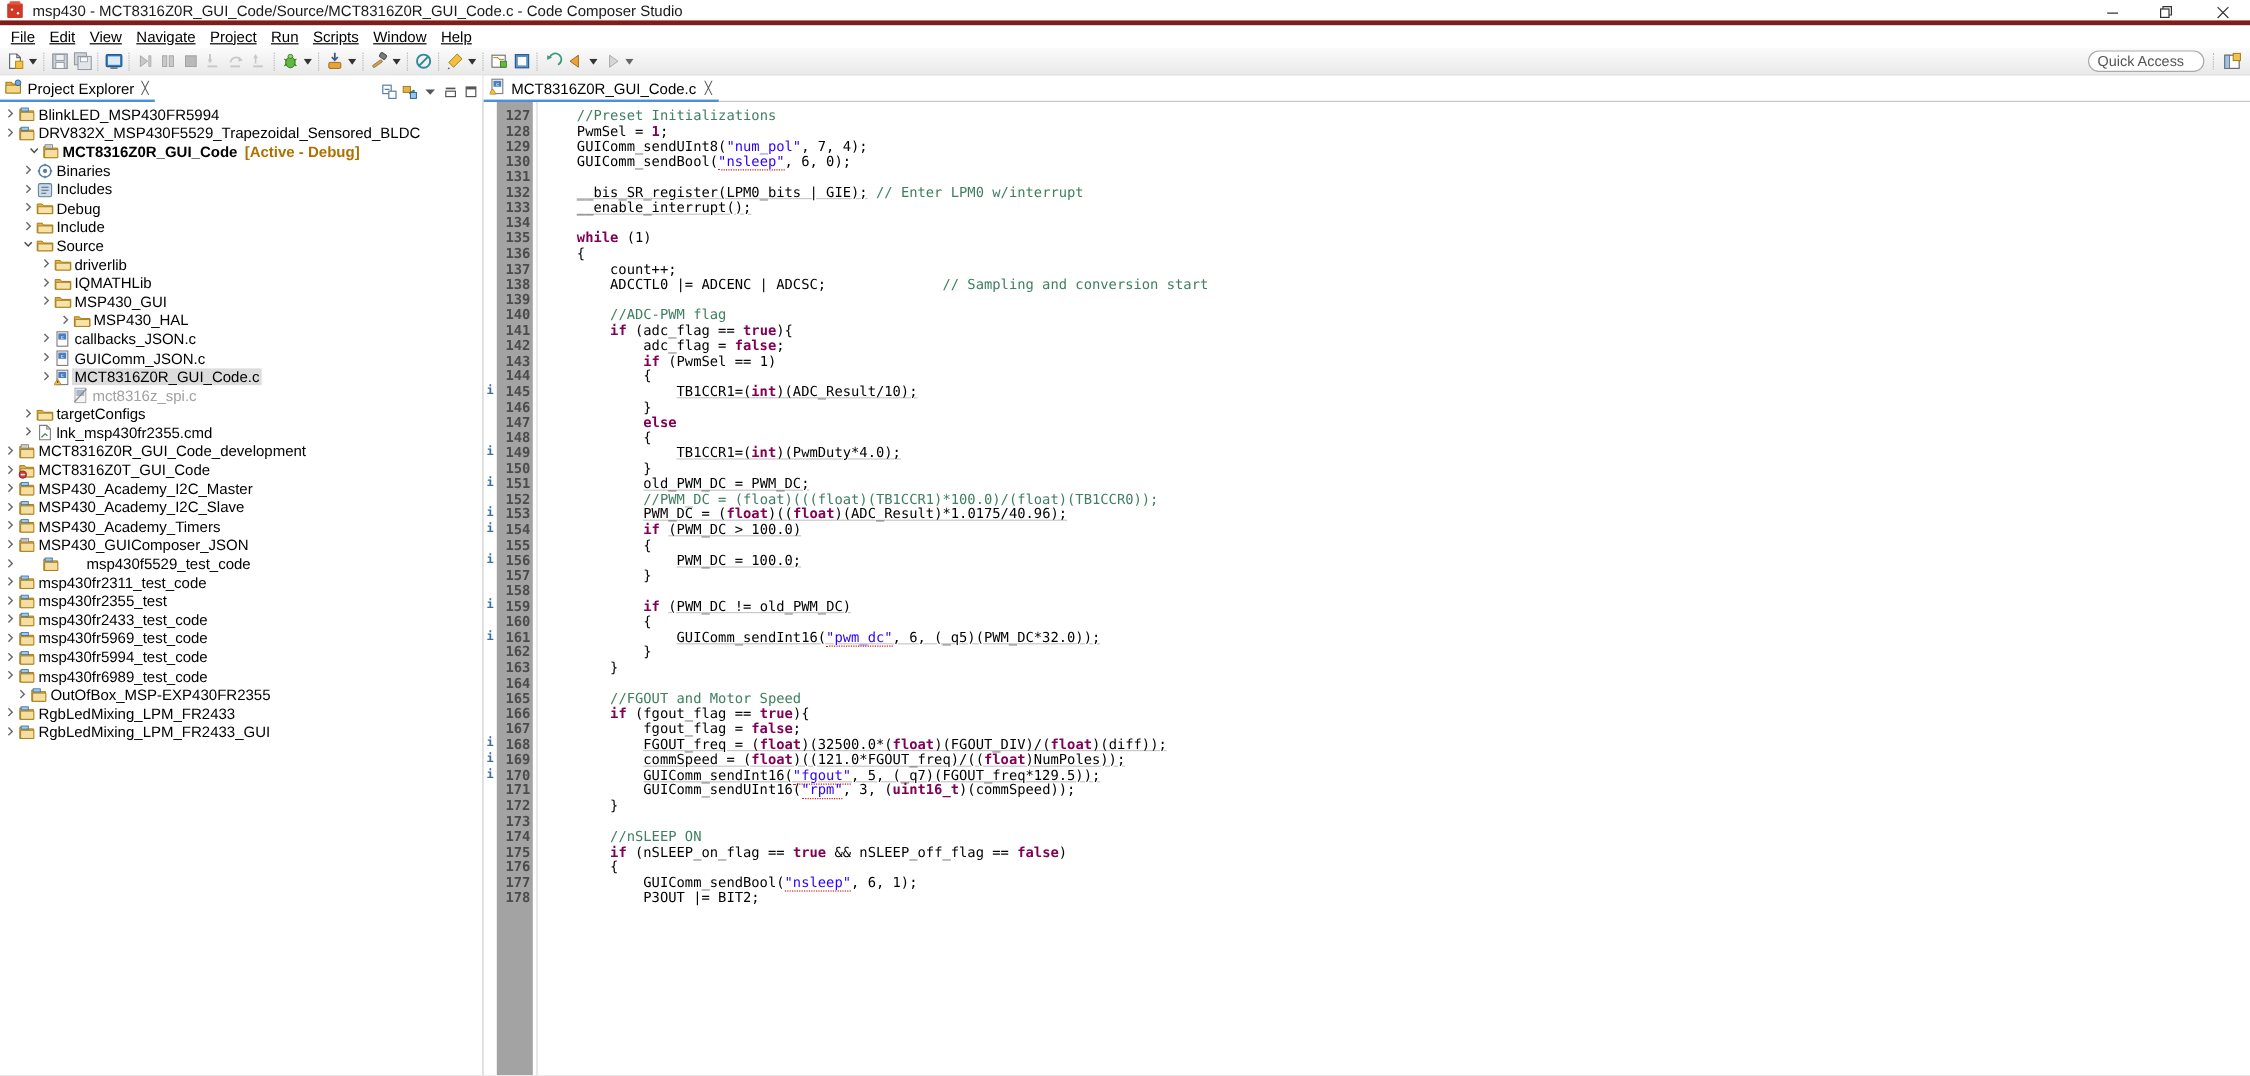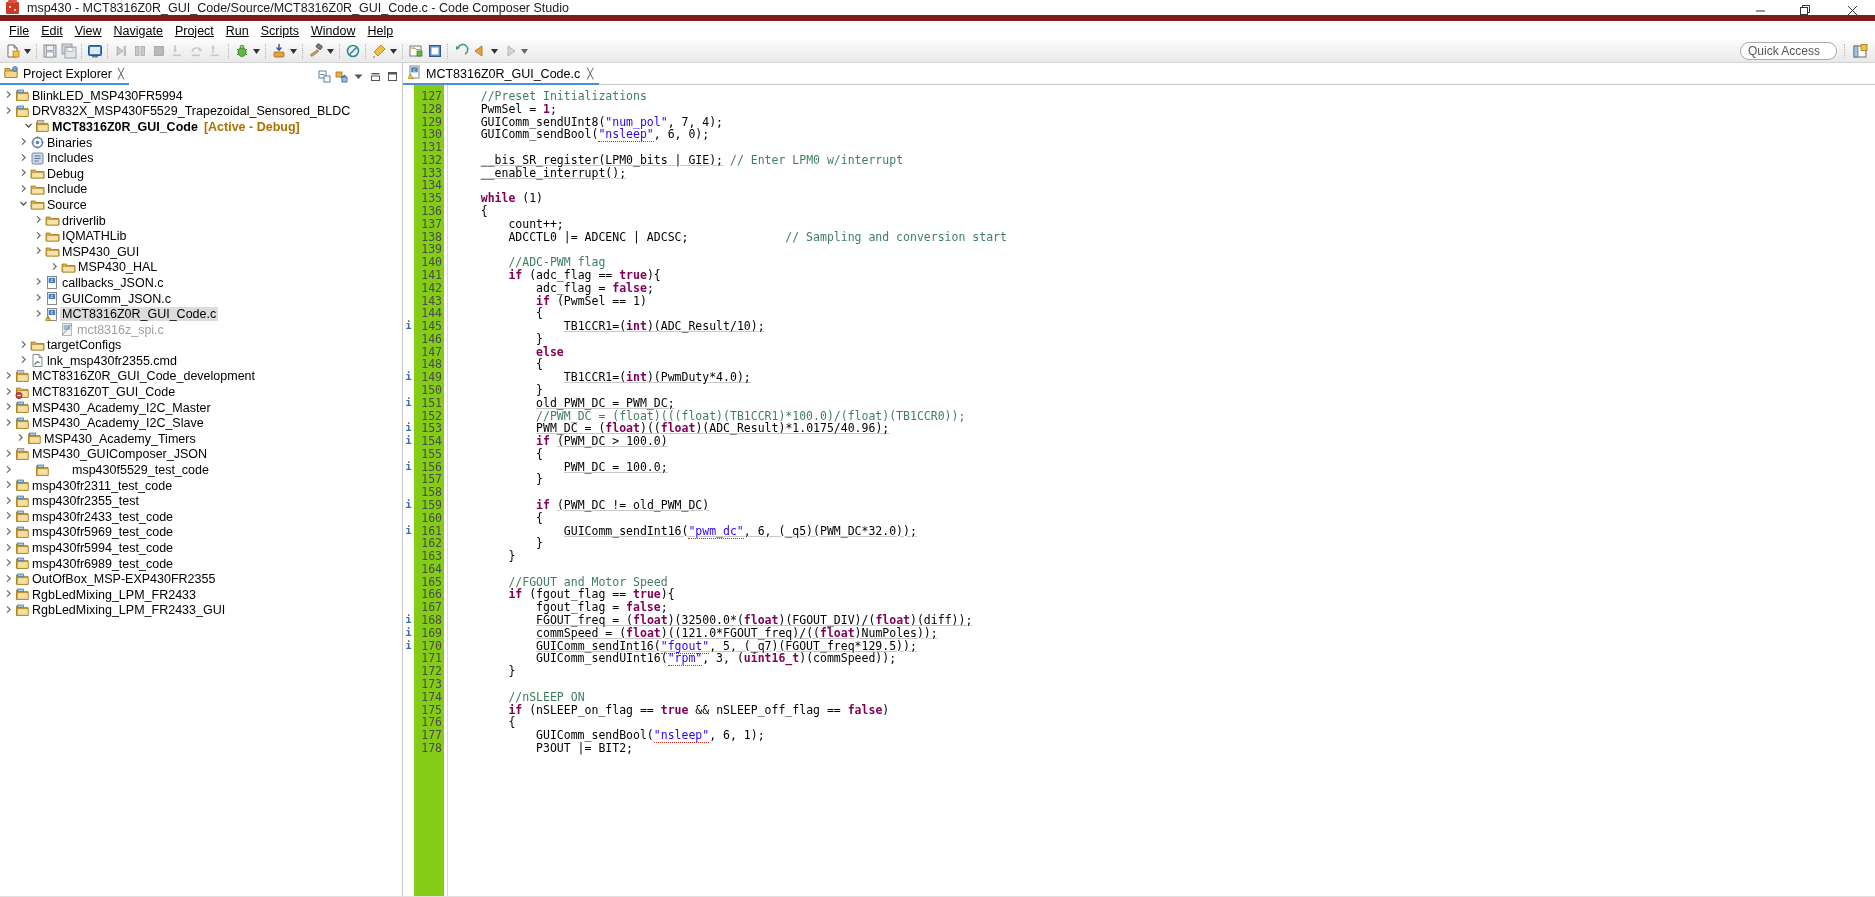--- a/index.html
+++ b/index.html
@@ -15,21 +15,21 @@
   }
   #app { position: relative; width: 1875px; height: 897px; background:#ffffff; }
 
   
   .titlebar {
     height: 21px;
     background: #ffffff;
     display: flex;
     align-items: center;
     position: relative;
-    border-bottom: 6px solid #7f1d1d;
+    border-bottom: 4px solid #7f1d1d;
   }
   .titlebar .app-icon {
     width: 16px; height: 16px; margin: 0 6px 0 5px;
     position: relative; flex: none;
   }
   .titlebar .app-icon .cube {
     position:absolute; left:1px; top:2px; width:13px; height:12px;
     background:#cf3a27; border-radius:1px;
   }
   .titlebar .app-icon .cube:after {
@@ -137,23 +137,23 @@
   .tabrow-fill { flex:1; border-bottom:1px solid #c8c8c8; height:21px; }
 
   .code-wrap { flex:1; display:flex; overflow:hidden; position:relative; }
   .gutter-marks {
     width: 11px; flex:none; background:#ffffff;
     font-family:"DejaVu Sans Mono", monospace; font-size:10px;
     color:#3a6ea5; padding-top:5px;
   }
   .gutter-marks div { height:12.79px; line-height:12.79px; text-align:center; font-weight:bold;}
   .linenums {
-    width: 30px; flex:none; background:#84cc16;
+    width: 30px; flex:none; background:#a3a3a3;
     font-family:"DejaVu Sans Mono", monospace; font-size:11.5px;
-    color:#4b4b4b; text-align:right; padding-top:5px; padding-right:2px;
+    color:#4b4b4b; text-align:right; padding-top:5px; padding-right:2px;font-weight:bold;
   }
   .linenums div { height:12.79px; line-height:12.79px; }
   .code-sep { width:1px; background:#d8d8d8; margin-left:3px; margin-right:0; flex:none; }
   .code {
     flex:1; padding-top:5px; padding-left:5px;
     font-family:"DejaVu Sans Mono", monospace; font-size:11.5px;
     white-space:pre; overflow:hidden; color:#000;
   }
   .code div { height:12.79px; line-height:12.79px; }
   .k  { color:#7f0055; font-weight:bold; }   
@@ -736,21 +736,21 @@
               </svg></span>
             <span class="ticon">
               <svg width="15" height="15" viewBox="0 0 15 15">
                 <path d="M1.5 3h4l1 1.4h6.5v8H1.5z" fill="#e8b04a" stroke="#a07a10" stroke-width="0.8"></path>
                 <path d="M2.2 5.6h11v6.8h-11z" fill="#f6dda0" stroke="#a07a10" stroke-width="0.7"></path>
                 <rect x="2.6" y="2" width="6" height="2.6" fill="#9ecbe8" stroke="#3a6ea5" stroke-width="0.7"></rect>
               </svg>
             </span>
             <span class="tlabel">MSP430_Academy_I2C_Slave</span>
           </div>
-          <div class="trow" style="padding-left: 14px;">
+          <div class="trow" style="padding-left: 2px;">
             <span class="twist"><svg width="9" height="9" viewBox="0 0 9 9">
                 <polyline points="3,1.3 6.2,4.5 3,7.7" fill="none" stroke="#6a6a6a" stroke-width="1.2"></polyline>
               </svg></span>
             <span class="ticon">
               <svg width="15" height="15" viewBox="0 0 15 15">
                 <path d="M1.5 3h4l1 1.4h6.5v8H1.5z" fill="#e8b04a" stroke="#a07a10" stroke-width="0.8"></path>
                 <path d="M2.2 5.6h11v6.8h-11z" fill="#f6dda0" stroke="#a07a10" stroke-width="0.7"></path>
                 <rect x="2.6" y="2" width="6" height="2.6" fill="#9ecbe8" stroke="#3a6ea5" stroke-width="0.7"></rect>
               </svg>
             </span>
@@ -855,21 +855,21 @@
               </svg></span>
             <span class="ticon">
               <svg width="15" height="15" viewBox="0 0 15 15">
                 <path d="M1.5 3h4l1 1.4h6.5v8H1.5z" fill="#e8b04a" stroke="#a07a10" stroke-width="0.8"></path>
                 <path d="M2.2 5.6h11v6.8h-11z" fill="#f6dda0" stroke="#a07a10" stroke-width="0.7"></path>
                 <rect x="2.6" y="2" width="6" height="2.6" fill="#9ecbe8" stroke="#3a6ea5" stroke-width="0.7"></rect>
               </svg>
             </span>
             <span class="tlabel">msp430fr6989_test_code</span>
           </div>
-          <div class="trow" style="padding-left: 2px;">
+          <div class="trow" style="padding-left: 12px;">
             <span class="twist"><svg width="9" height="9" viewBox="0 0 9 9">
                 <polyline points="3,1.3 6.2,4.5 3,7.7" fill="none" stroke="#6a6a6a" stroke-width="1.2"></polyline>
               </svg></span>
             <span class="ticon">
               <svg width="15" height="15" viewBox="0 0 15 15">
                 <path d="M1.5 3h4l1 1.4h6.5v8H1.5z" fill="#e8b04a" stroke="#a07a10" stroke-width="0.8"></path>
                 <path d="M2.2 5.6h11v6.8h-11z" fill="#f6dda0" stroke="#a07a10" stroke-width="0.7"></path>
                 <rect x="2.6" y="2" width="6" height="2.6" fill="#9ecbe8" stroke="#3a6ea5" stroke-width="0.7"></rect>
               </svg>
             </span>

